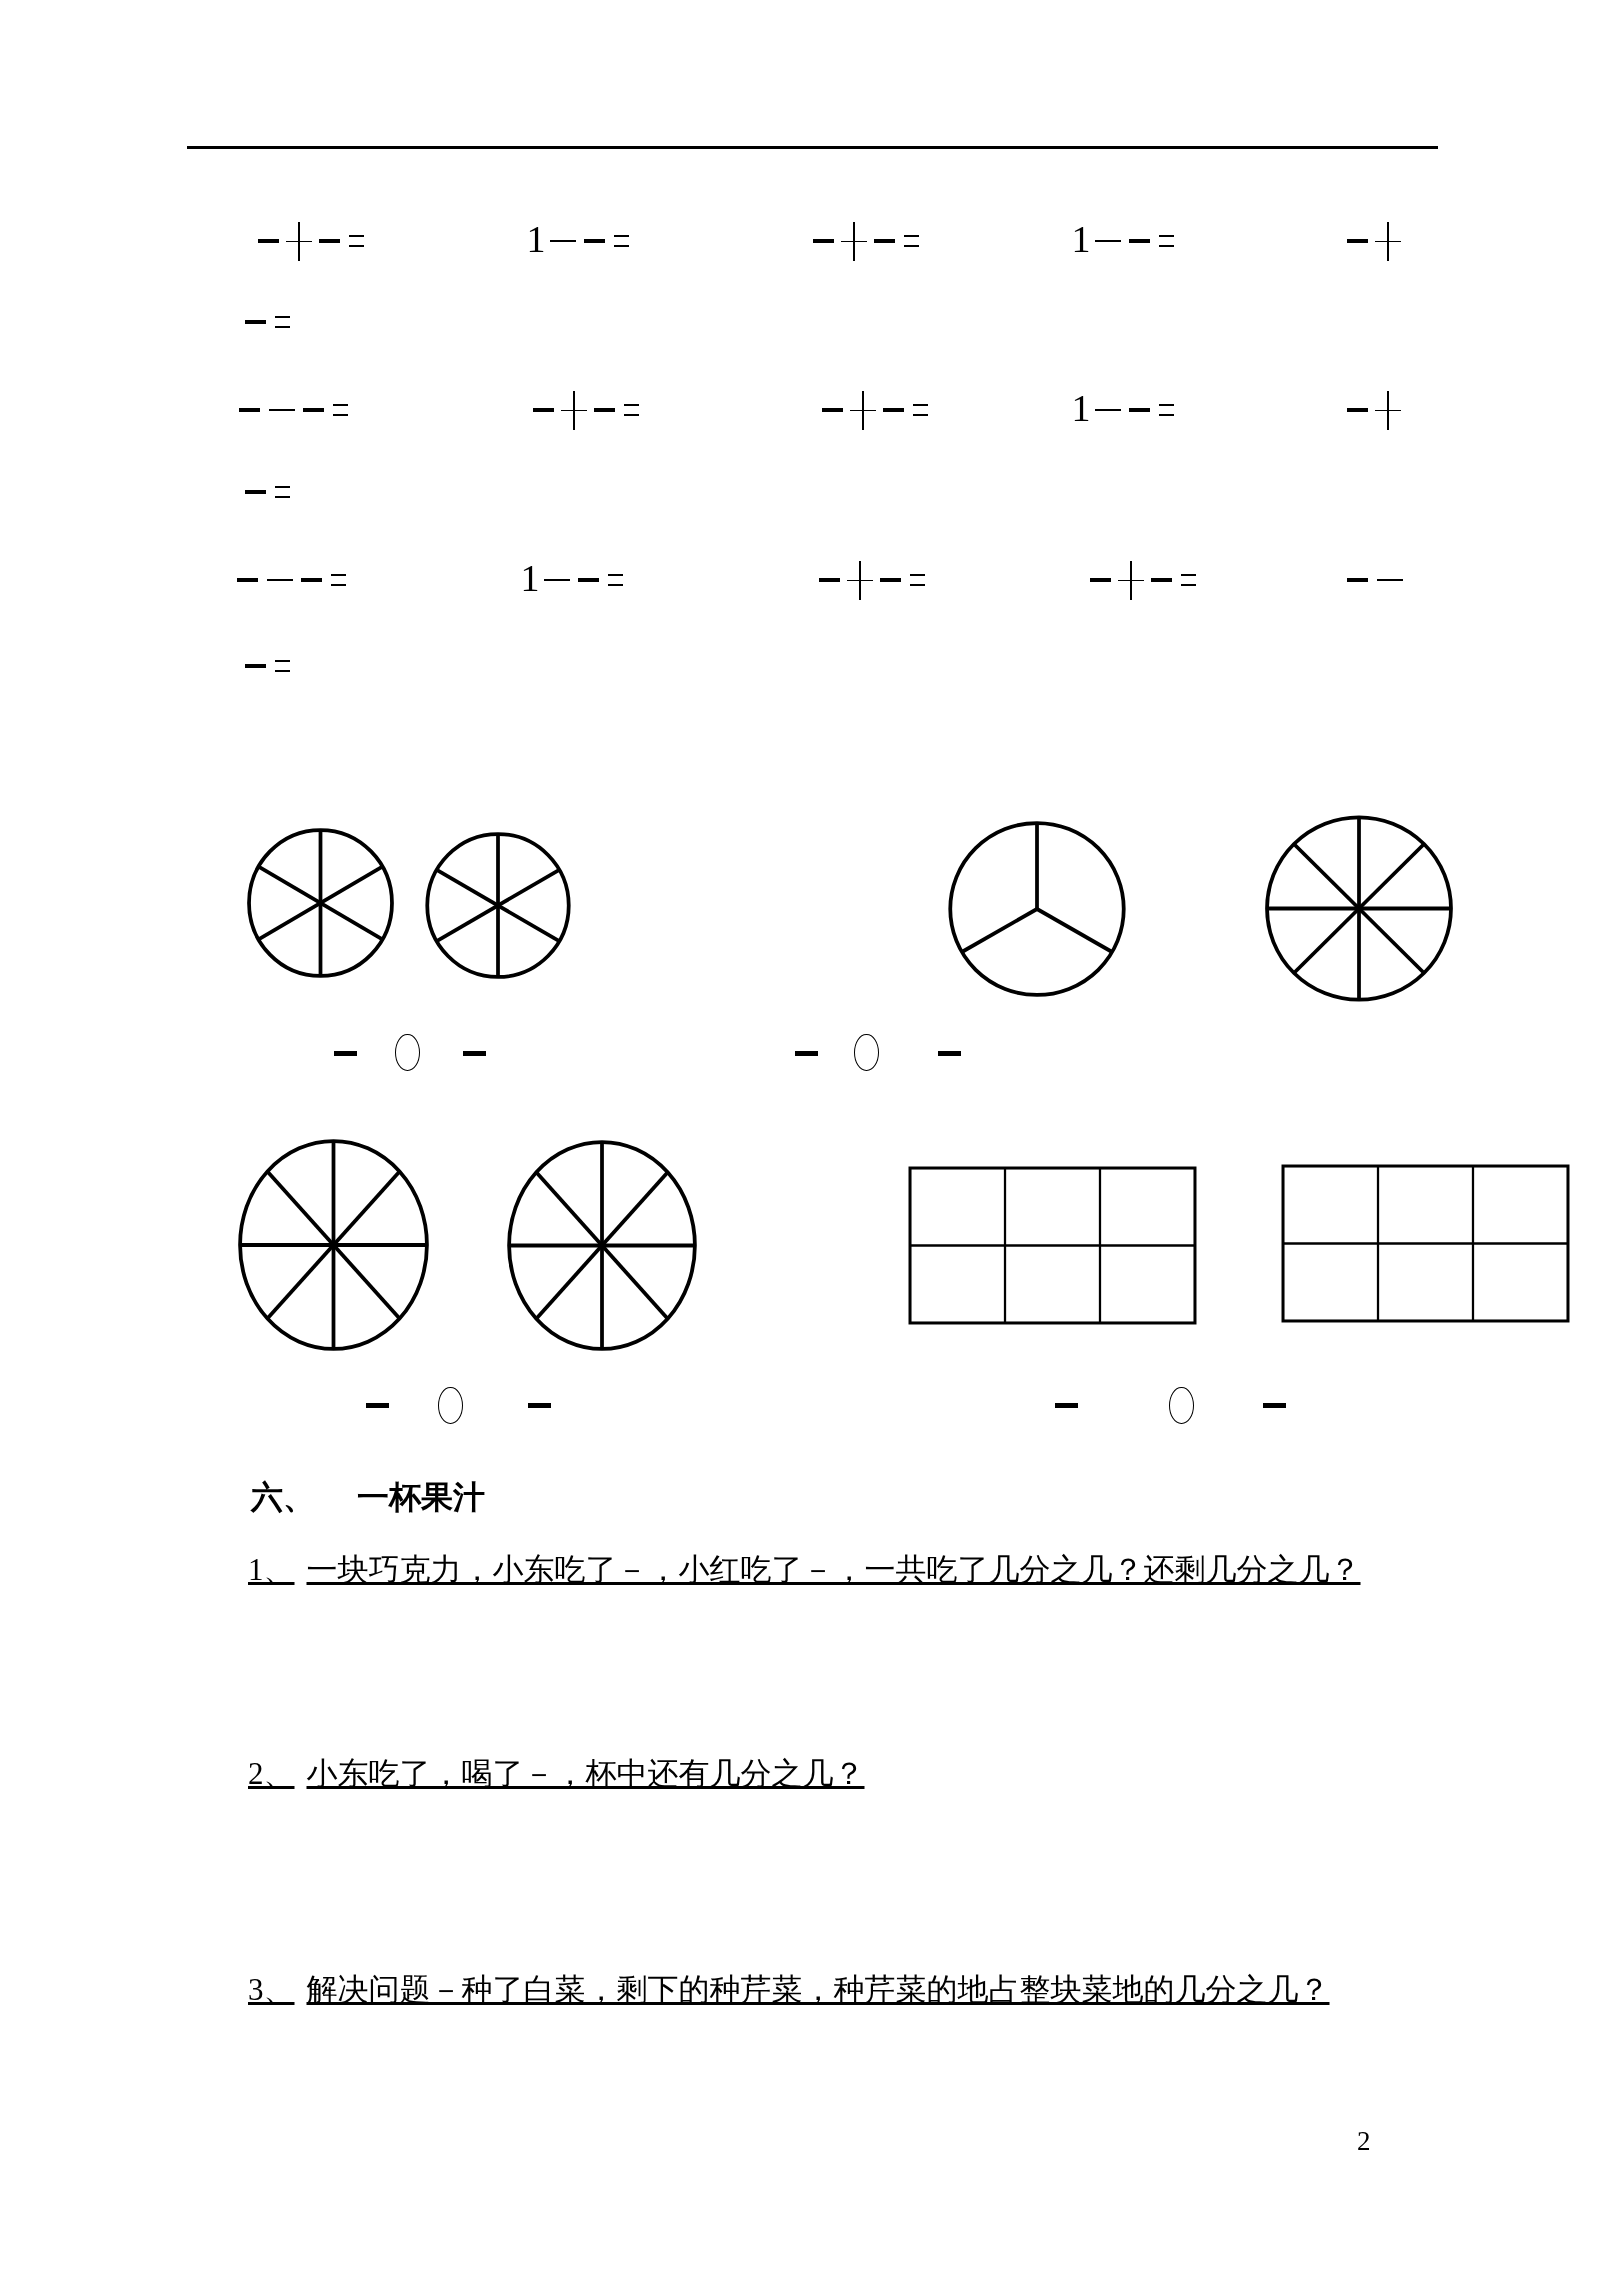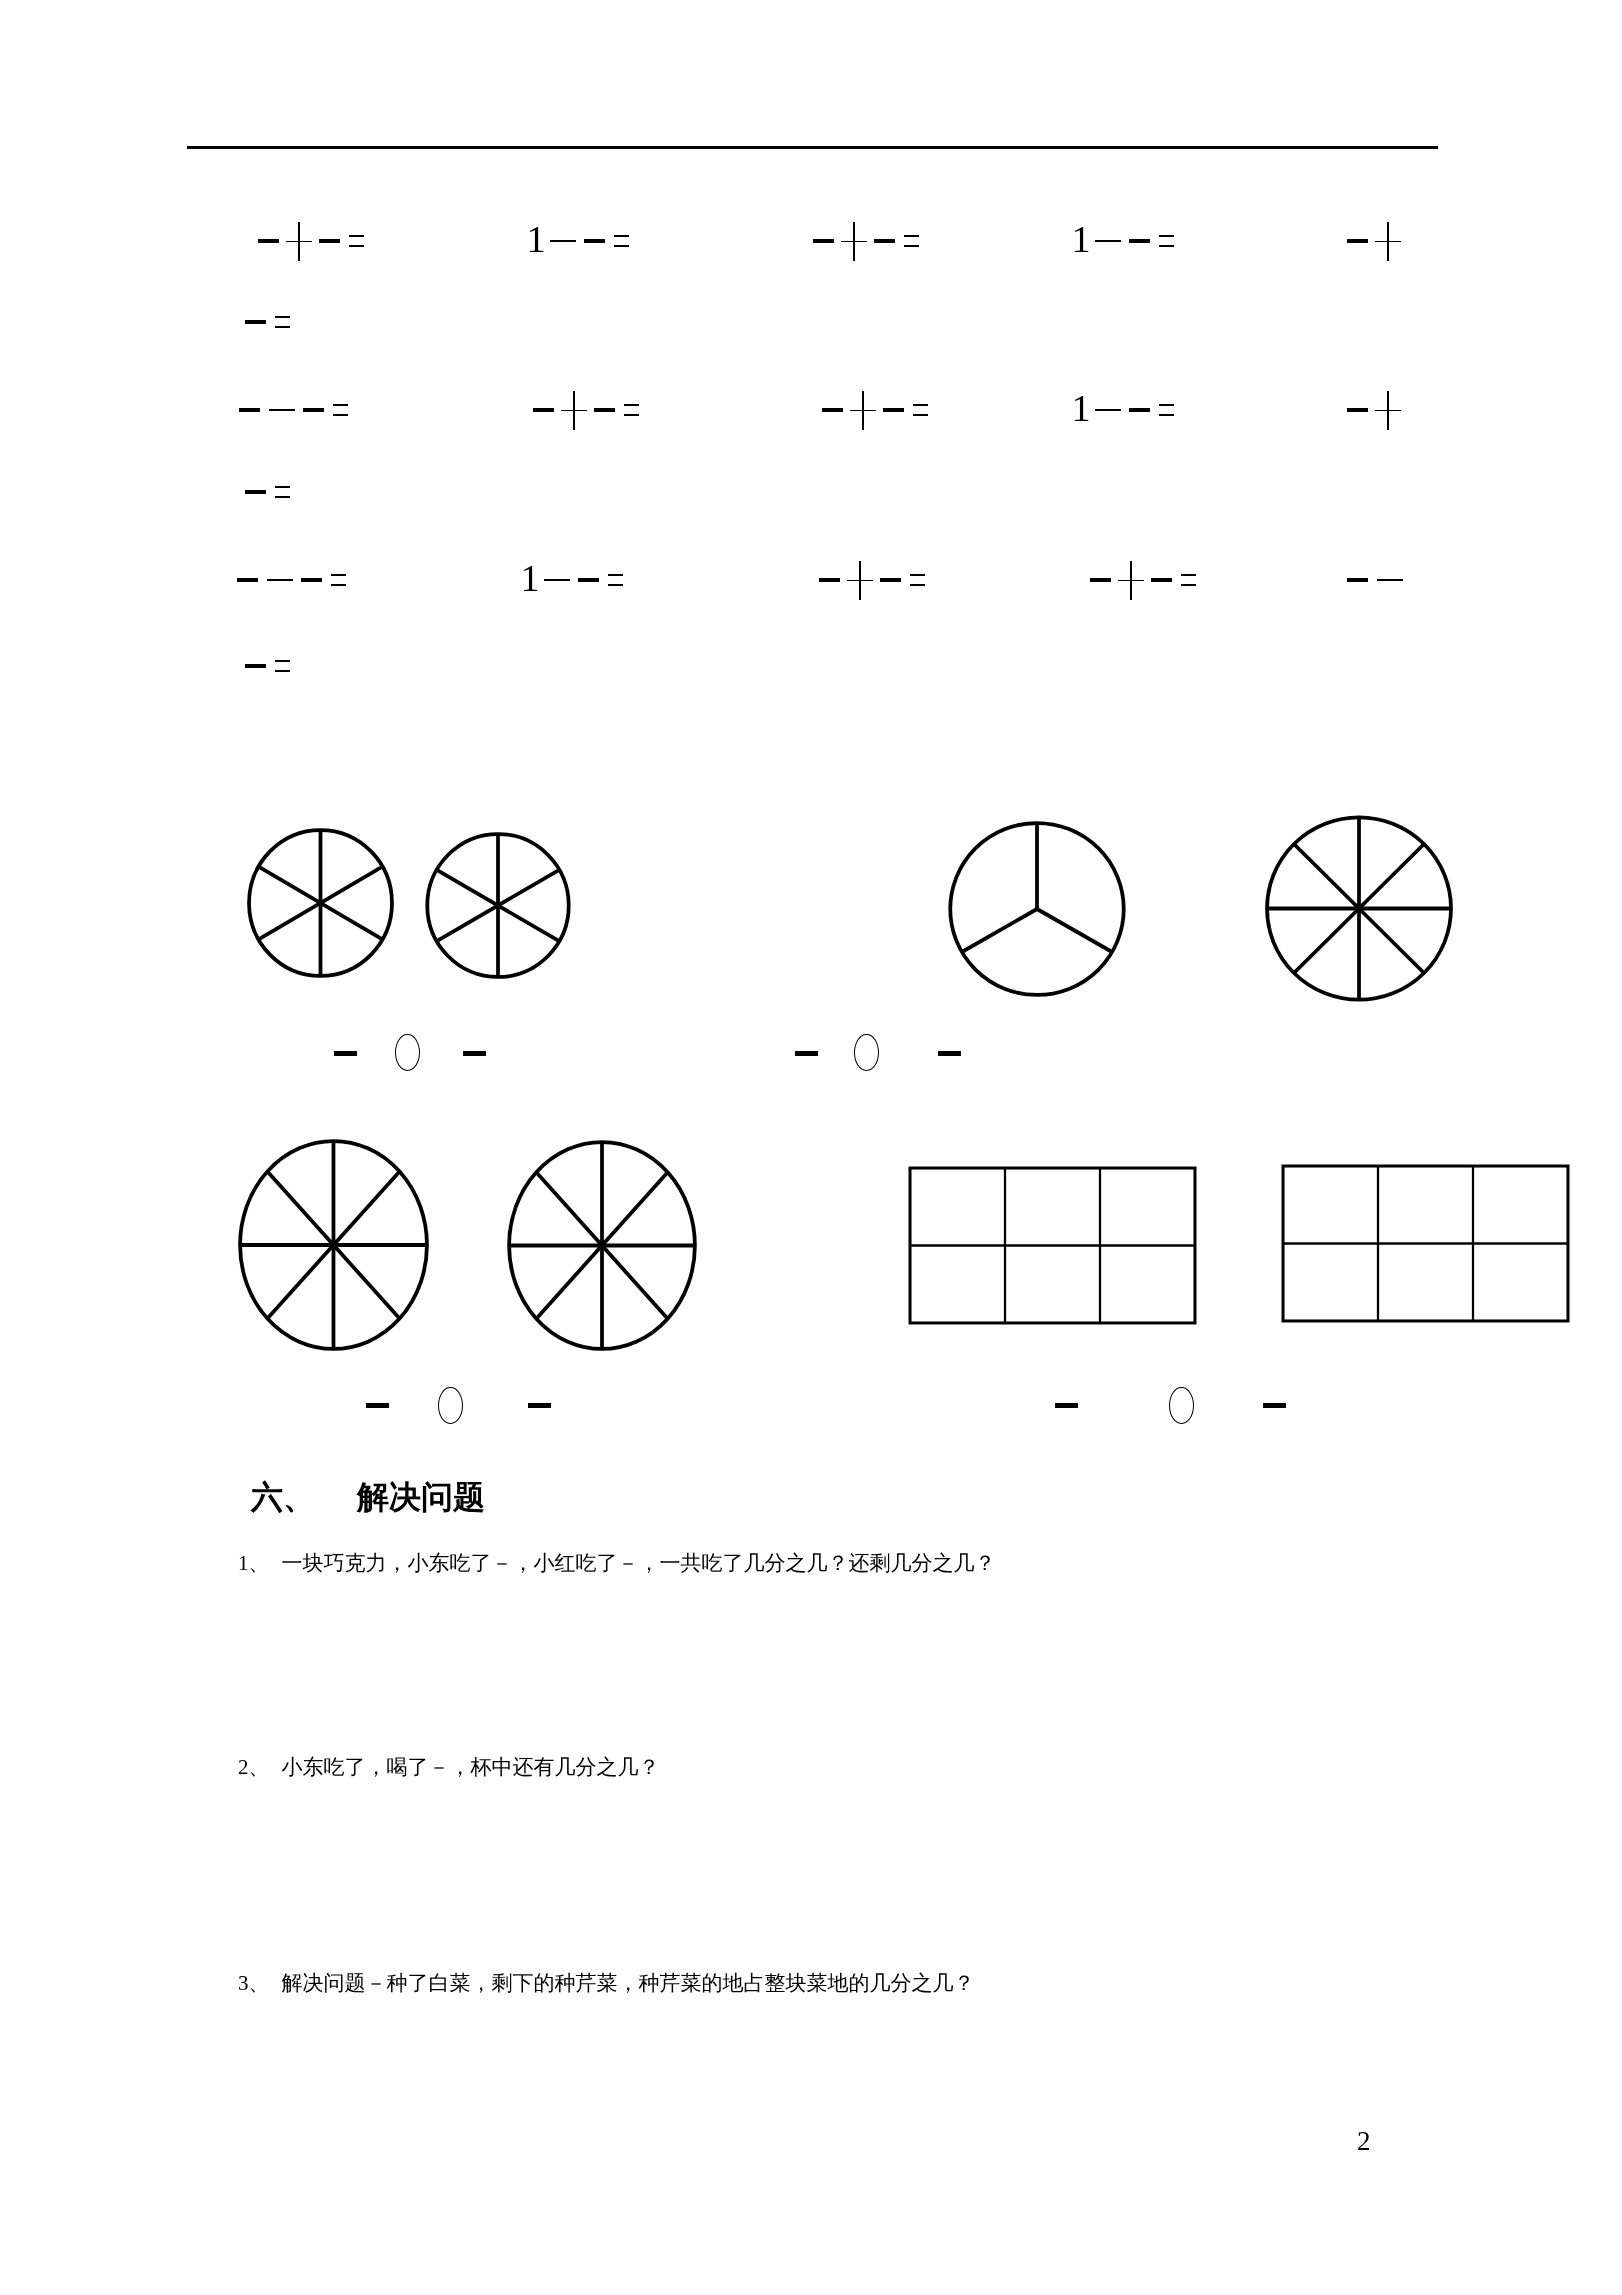--- a/index.html
+++ b/index.html
@@ -32,21 +32,21 @@
 
   
   svg.shape{position:absolute;}
   svg.shape ellipse, svg.shape line, svg.shape rect{stroke:#000;fill:none;}
 
   
   .cmp-blank{position:absolute;width:22.6px;height:4.5px;background:#000;}
   .cmp-ring{position:absolute;width:22.6px;height:35px;border:1.5px solid #000;border-radius:50%;background:transparent;}
 
   
-  .problem{position:absolute;left:238px;font-size:21px;white-space:nowrap;}
+  .problem{position:absolute;left:248px;font-size:31px;white-space:nowrap;text-decoration:underline;}
   .problem .pnum{margin-right:12px;}
 
   .pagenum{position:absolute;left:1357px;top:2126px;font-size:27px;}
 </style>
 </head>
 <body>
 
 <div class="page">
   <div class="rule"></div>
 
@@ -212,21 +212,21 @@
       <span class="cmp-blank" style="left: 938px; top: 1051px;"></span>
       <span class="cmp-blank" style="left: 366px; top: 1403px;"></span>
       <span class="cmp-ring" style="left: 438px; top: 1387px;"></span>
       <span class="cmp-blank" style="left: 528px; top: 1403px;"></span>
       <span class="cmp-blank" style="left: 1055px; top: 1403px;"></span>
       <span class="cmp-ring" style="left: 1169px; top: 1387px;"></span>
       <span class="cmp-blank" style="left: 1263px; top: 1403px;"></span>
     </div>
 
   <div class="sec sec-six">
-    <span class="sec-label">六、</span><span>解决问题</span>
+    <span class="sec-label">六、</span><span>一杯果汁</span>
   </div>
 
   <div id="problems">
       <div class="problem" style="top: 1549px;"><span class="pnum">1、</span><span class="ptext">一块巧克力，小东吃了－，小红吃了－，一共吃了几分之几？还剩几分之几？</span></div>
       <div class="problem" style="top: 1753px;"><span class="pnum">2、</span><span class="ptext">小东吃了，喝了－，杯中还有几分之几？</span></div>
       <div class="problem" style="top: 1969px;"><span class="pnum">3、</span><span class="ptext">解决问题－种了白菜，剩下的种芹菜，种芹菜的地占整块菜地的几分之几？</span></div>
     </div>
 
   <div class="pagenum">2</div>
 </div>

